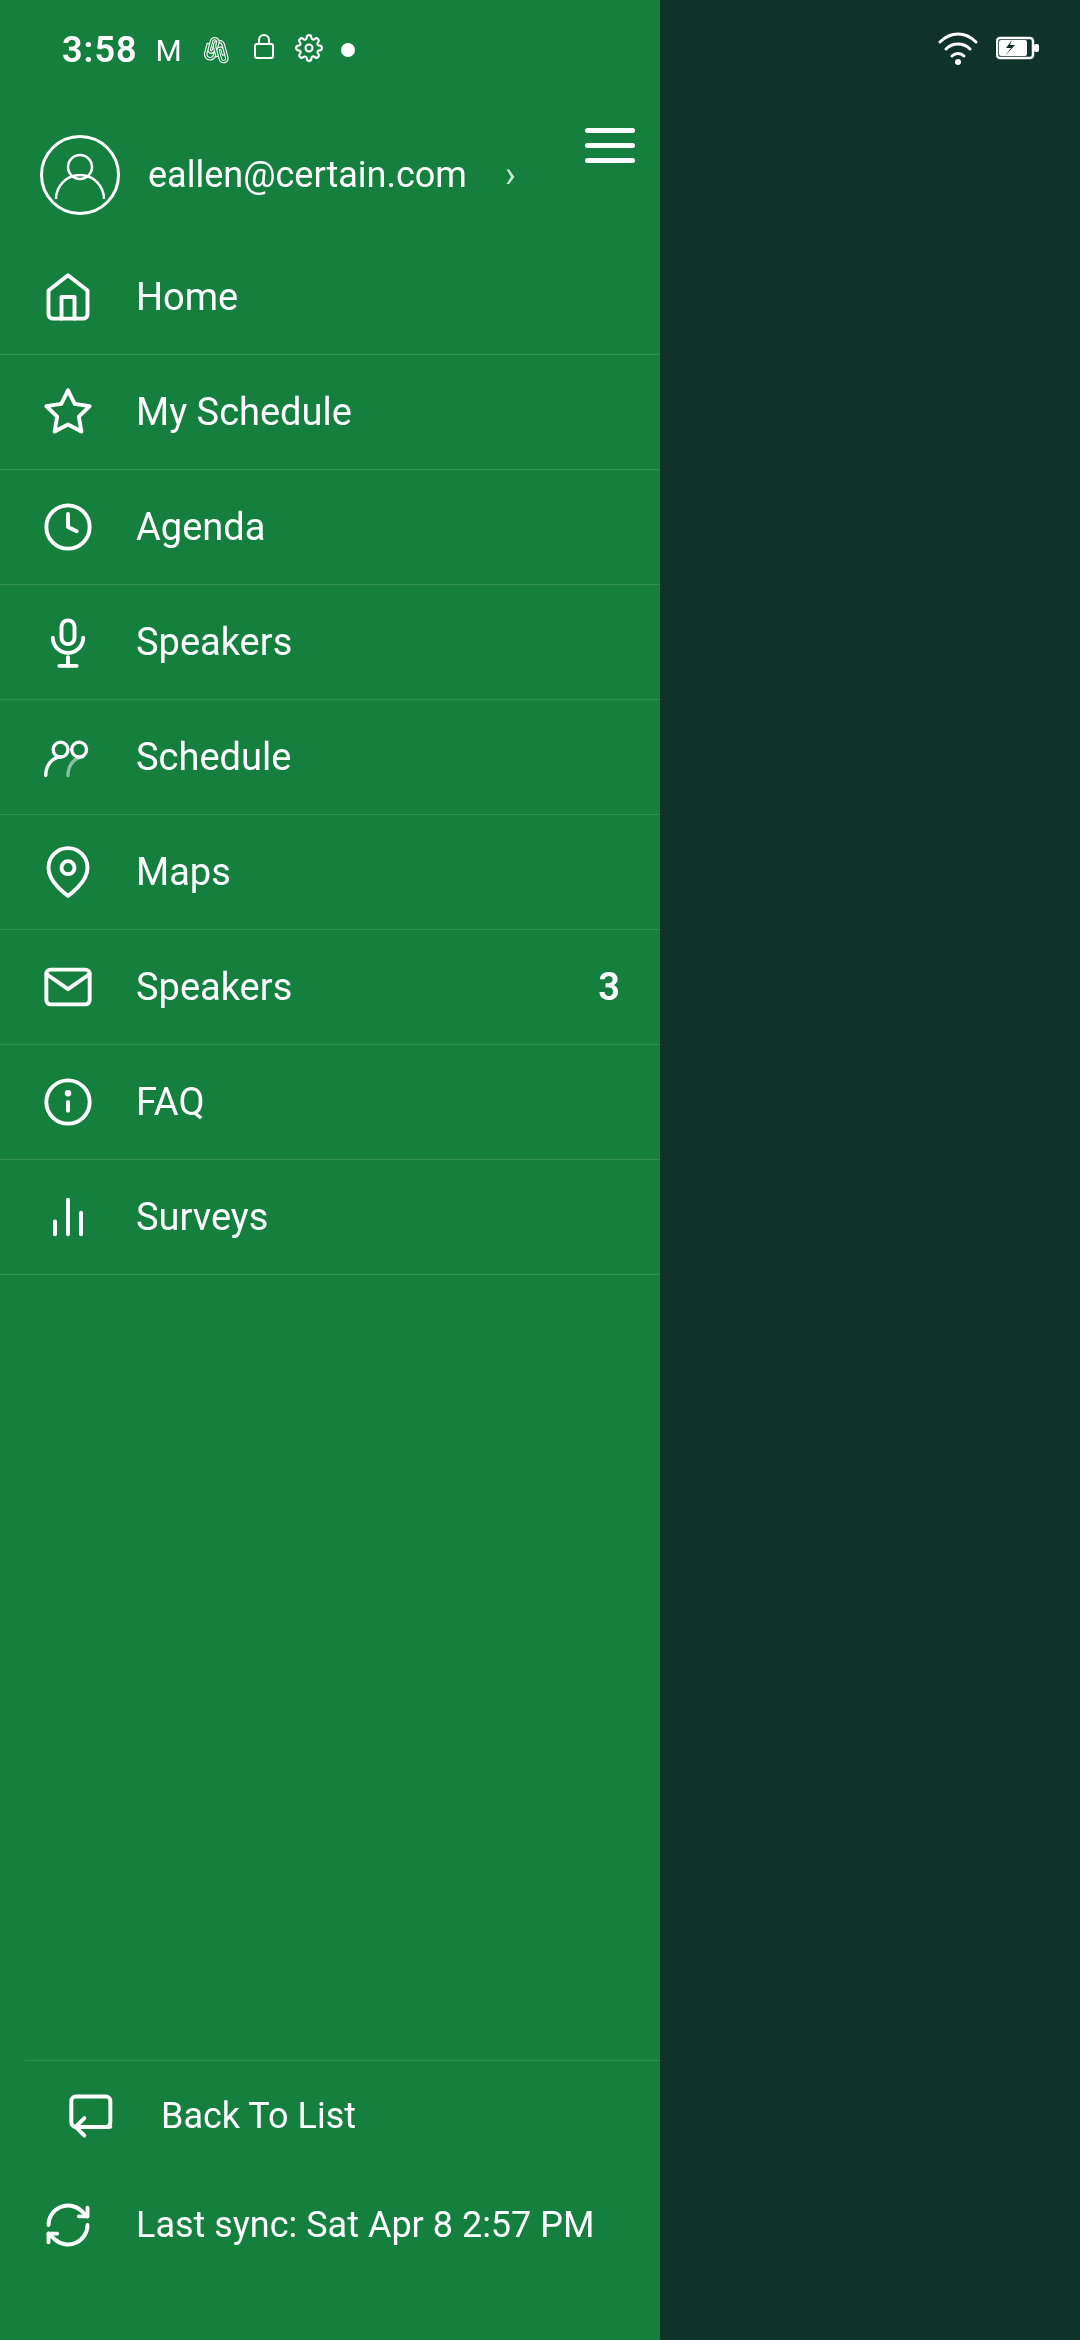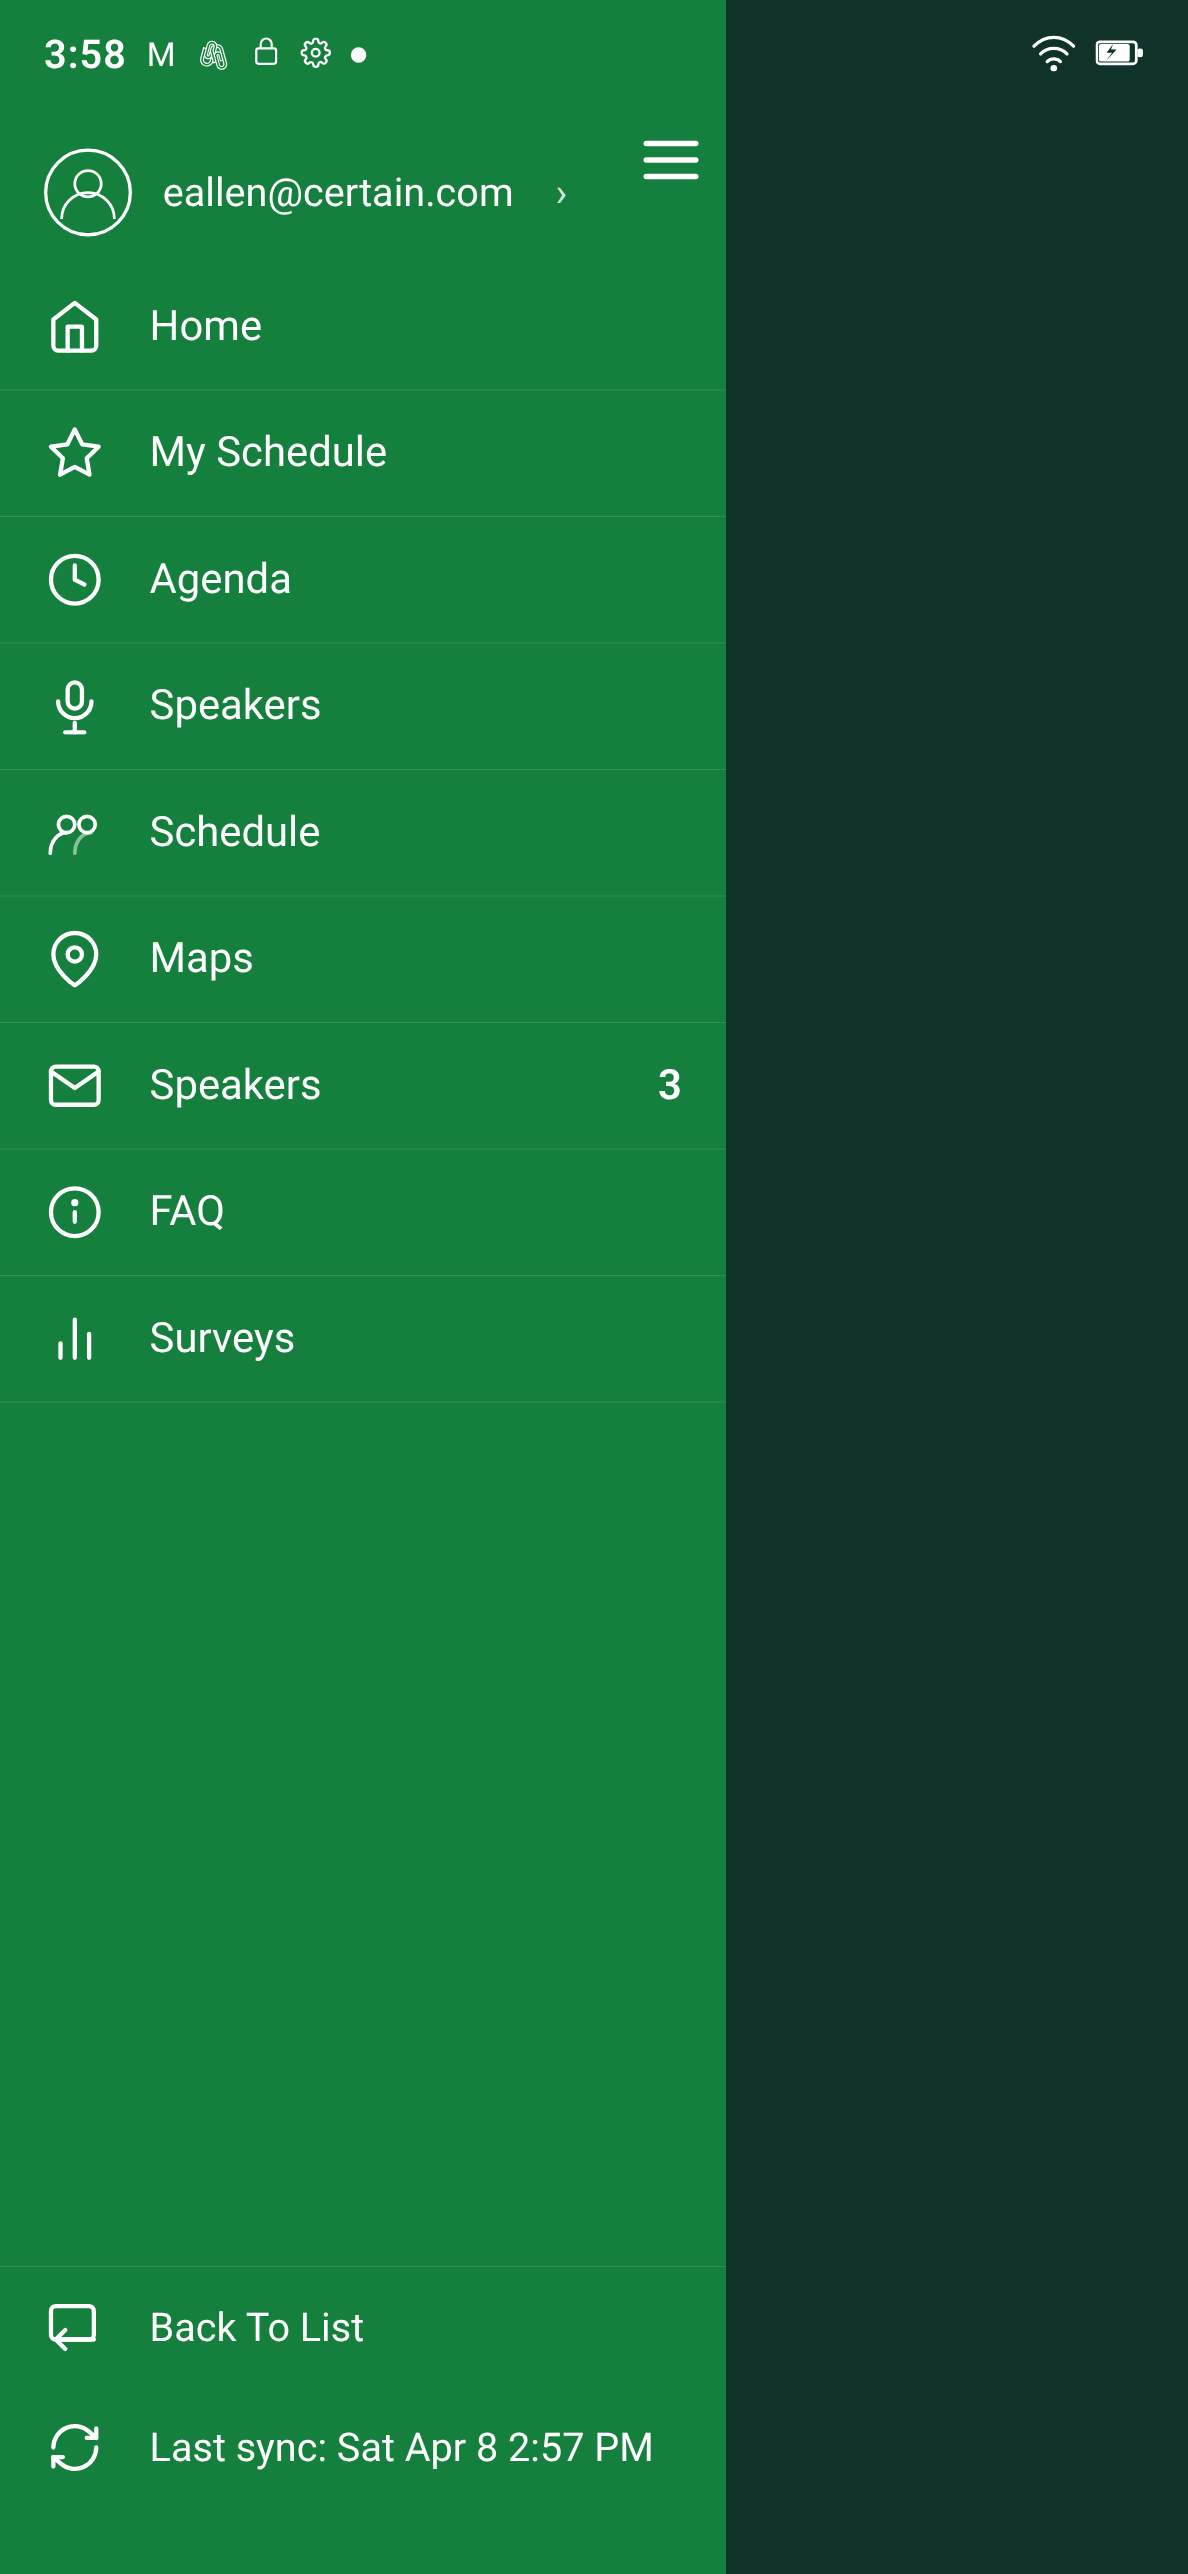--- a/index.html
+++ b/index.html
@@ -27,20 +27,21 @@
       justify-content: space-between;
       padding: 0 40px;
       z-index: 10;
     }
 
     .status-time {
       font-size: 36px;
       font-weight: 600;
       color: #ffffff;
       letter-spacing: 1px;
+      margin-left: 22px;
     }
 
     .status-icons-left {
       display: flex;
       align-items: center;
       gap: 18px;
       margin-left: 18px;
     }
 
     .status-icons-right {
@@ -200,20 +201,21 @@
       display: flex;
       align-items: center;
       padding: 0 40px;
       height: 110px;
       gap: 40px;
       cursor: pointer;
     }
 
     .bottom-item:first-child {
       border-top: 1px solid rgba(255, 255, 255, 0.12);
+      margin-left: 25px;
     }
 
     .bottom-icon {
       width: 56px;
       height: 56px;
       flex-shrink: 0;
       display: flex;
       align-items: center;
       justify-content: center;
     }

